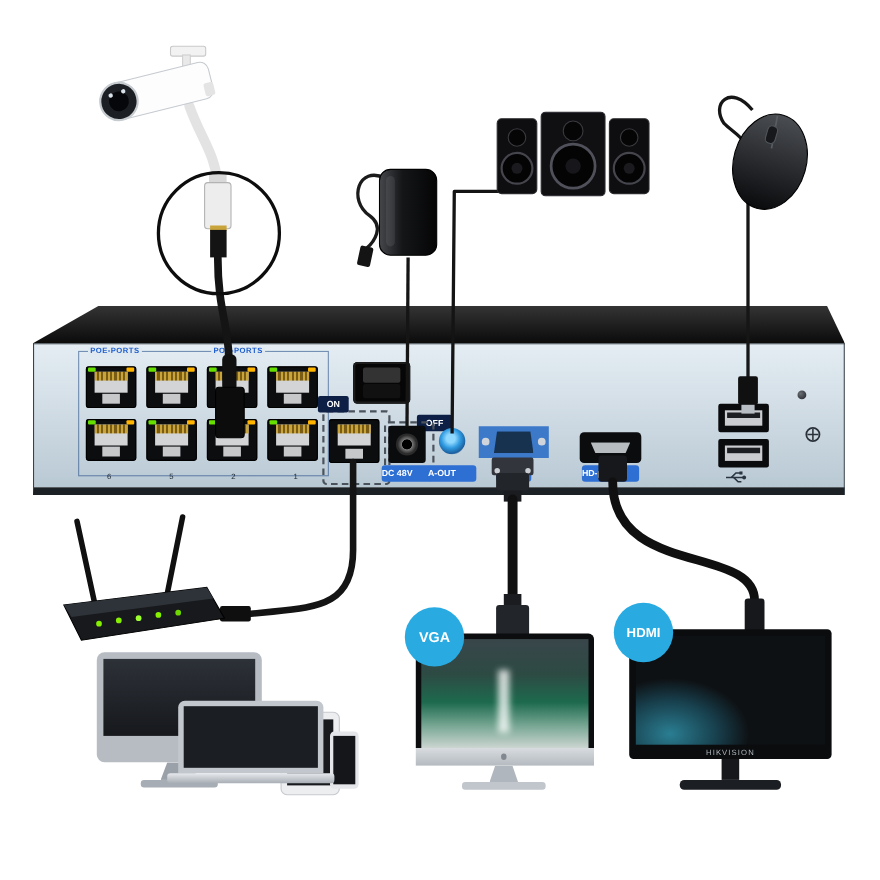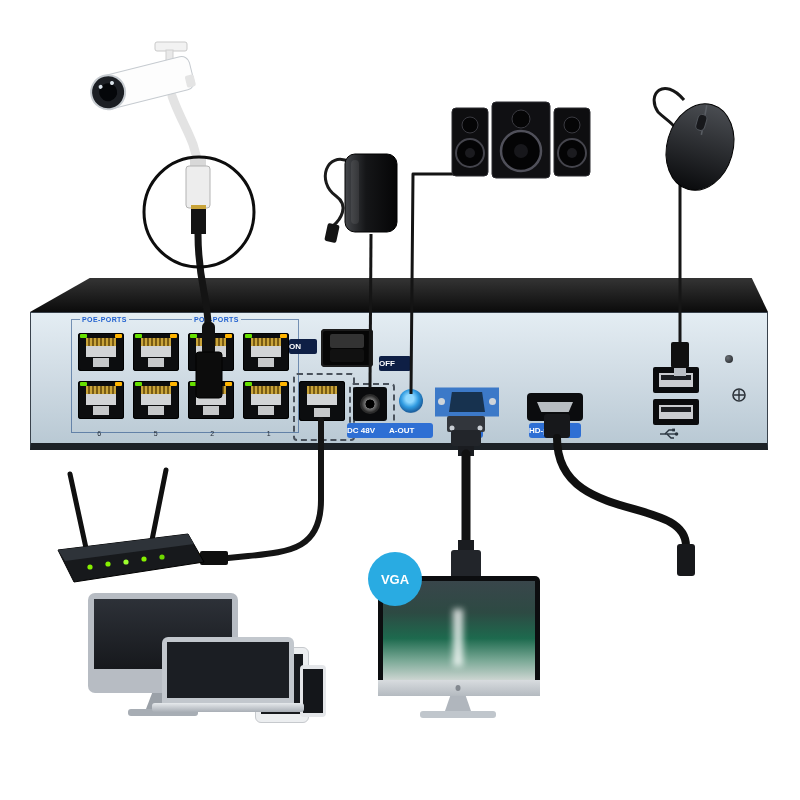--- a/index.html
+++ b/index.html
@@ -22,21 +22,21 @@
   .rj45 .metal{position:absolute;left:8px;right:8px;top:5px;height:19px;background:#d2d4d6;}
   .rj45 .pins{position:absolute;left:8px;right:8px;top:5px;height:8px;
     background:repeating-linear-gradient(90deg,#c9a43a 0 2px,#7a5c14 2px 4px);}
   .rj45 .latch{position:absolute;left:50%;transform:translateX(-50%);bottom:4px;width:16px;height:9px;background:#c6c8ca;}
   .led{position:absolute;top:1px;width:7px;height:4px;border-radius:1px;}
   .led.g{left:2px;background:#66e000;}
   .led.o{right:2px;background:#ffb400;}
   #port-numbers{left:40px;top:117px;width:226px;display:flex;}
   #port-numbers span{flex:1;text-align:center;font-size:7px;color:#1c2430;}
   .chip{position:absolute;background:#0e1f45;color:#fff;font-size:8px;font-weight:bold;
-    text-align:left;line-height:15px;height:15px;border-radius:2px;}
+    text-align:center;line-height:15px;height:15px;border-radius:2px;margin-top:21px;}
   #rocker{left:290px;top:16px;width:52px;height:38px;background:#060606;border-radius:4px;
     box-shadow:inset 0 0 0 2px #1c1c1c;}
   #rocker .half-t{position:absolute;left:9px;top:5px;width:34px;height:14px;background:#333;border-radius:2px;}
   #rocker .half-b{position:absolute;left:9px;top:20px;width:34px;height:13px;background:#111;border-radius:2px;}
   .dash-box{position:absolute;border:2px dashed #4a525c;border-radius:4px;}
   #dc-port{left:322px;top:74px;width:34px;height:34px;background:#0a0b0d;border-radius:3px;}
   #dc-port .barrel{position:absolute;left:7px;top:7px;width:20px;height:20px;border-radius:50%;
     background:radial-gradient(circle at 50% 50%,#000 0 30%,#777 34%,#2b2b2b 60%);}
   .badge-blue{position:absolute;background:#2e6fd4;color:#fff;font-size:8px;font-weight:bold;
     text-align:left;line-height:15px;height:15px;border-radius:3px;}
@@ -391,14 +391,23 @@
           <div class="fall"></div>
         </div>
     </div>
     <div class="chin"></div>
     <div class="logo"></div>
     <div class="stand"></div>
     <div class="base"></div>
     <div class="round-badge" style="left:3px;top:-14px;font-size:13px;">VGA</div>
   </div>
 
+  <div id="hdmi-mon" class="abs">
+    <div class="bezel">
+      <div class="scr"></div>
+      <div class="brand">HIKVISION</div>
+    </div>
+    <div class="neck"></div>
+    <div class="base"></div>
+    <div class="round-badge" style="left:0;top:0;font-size:12px;">HDMI</div>
+  </div>
 
 </div>
 
 </body></html>

